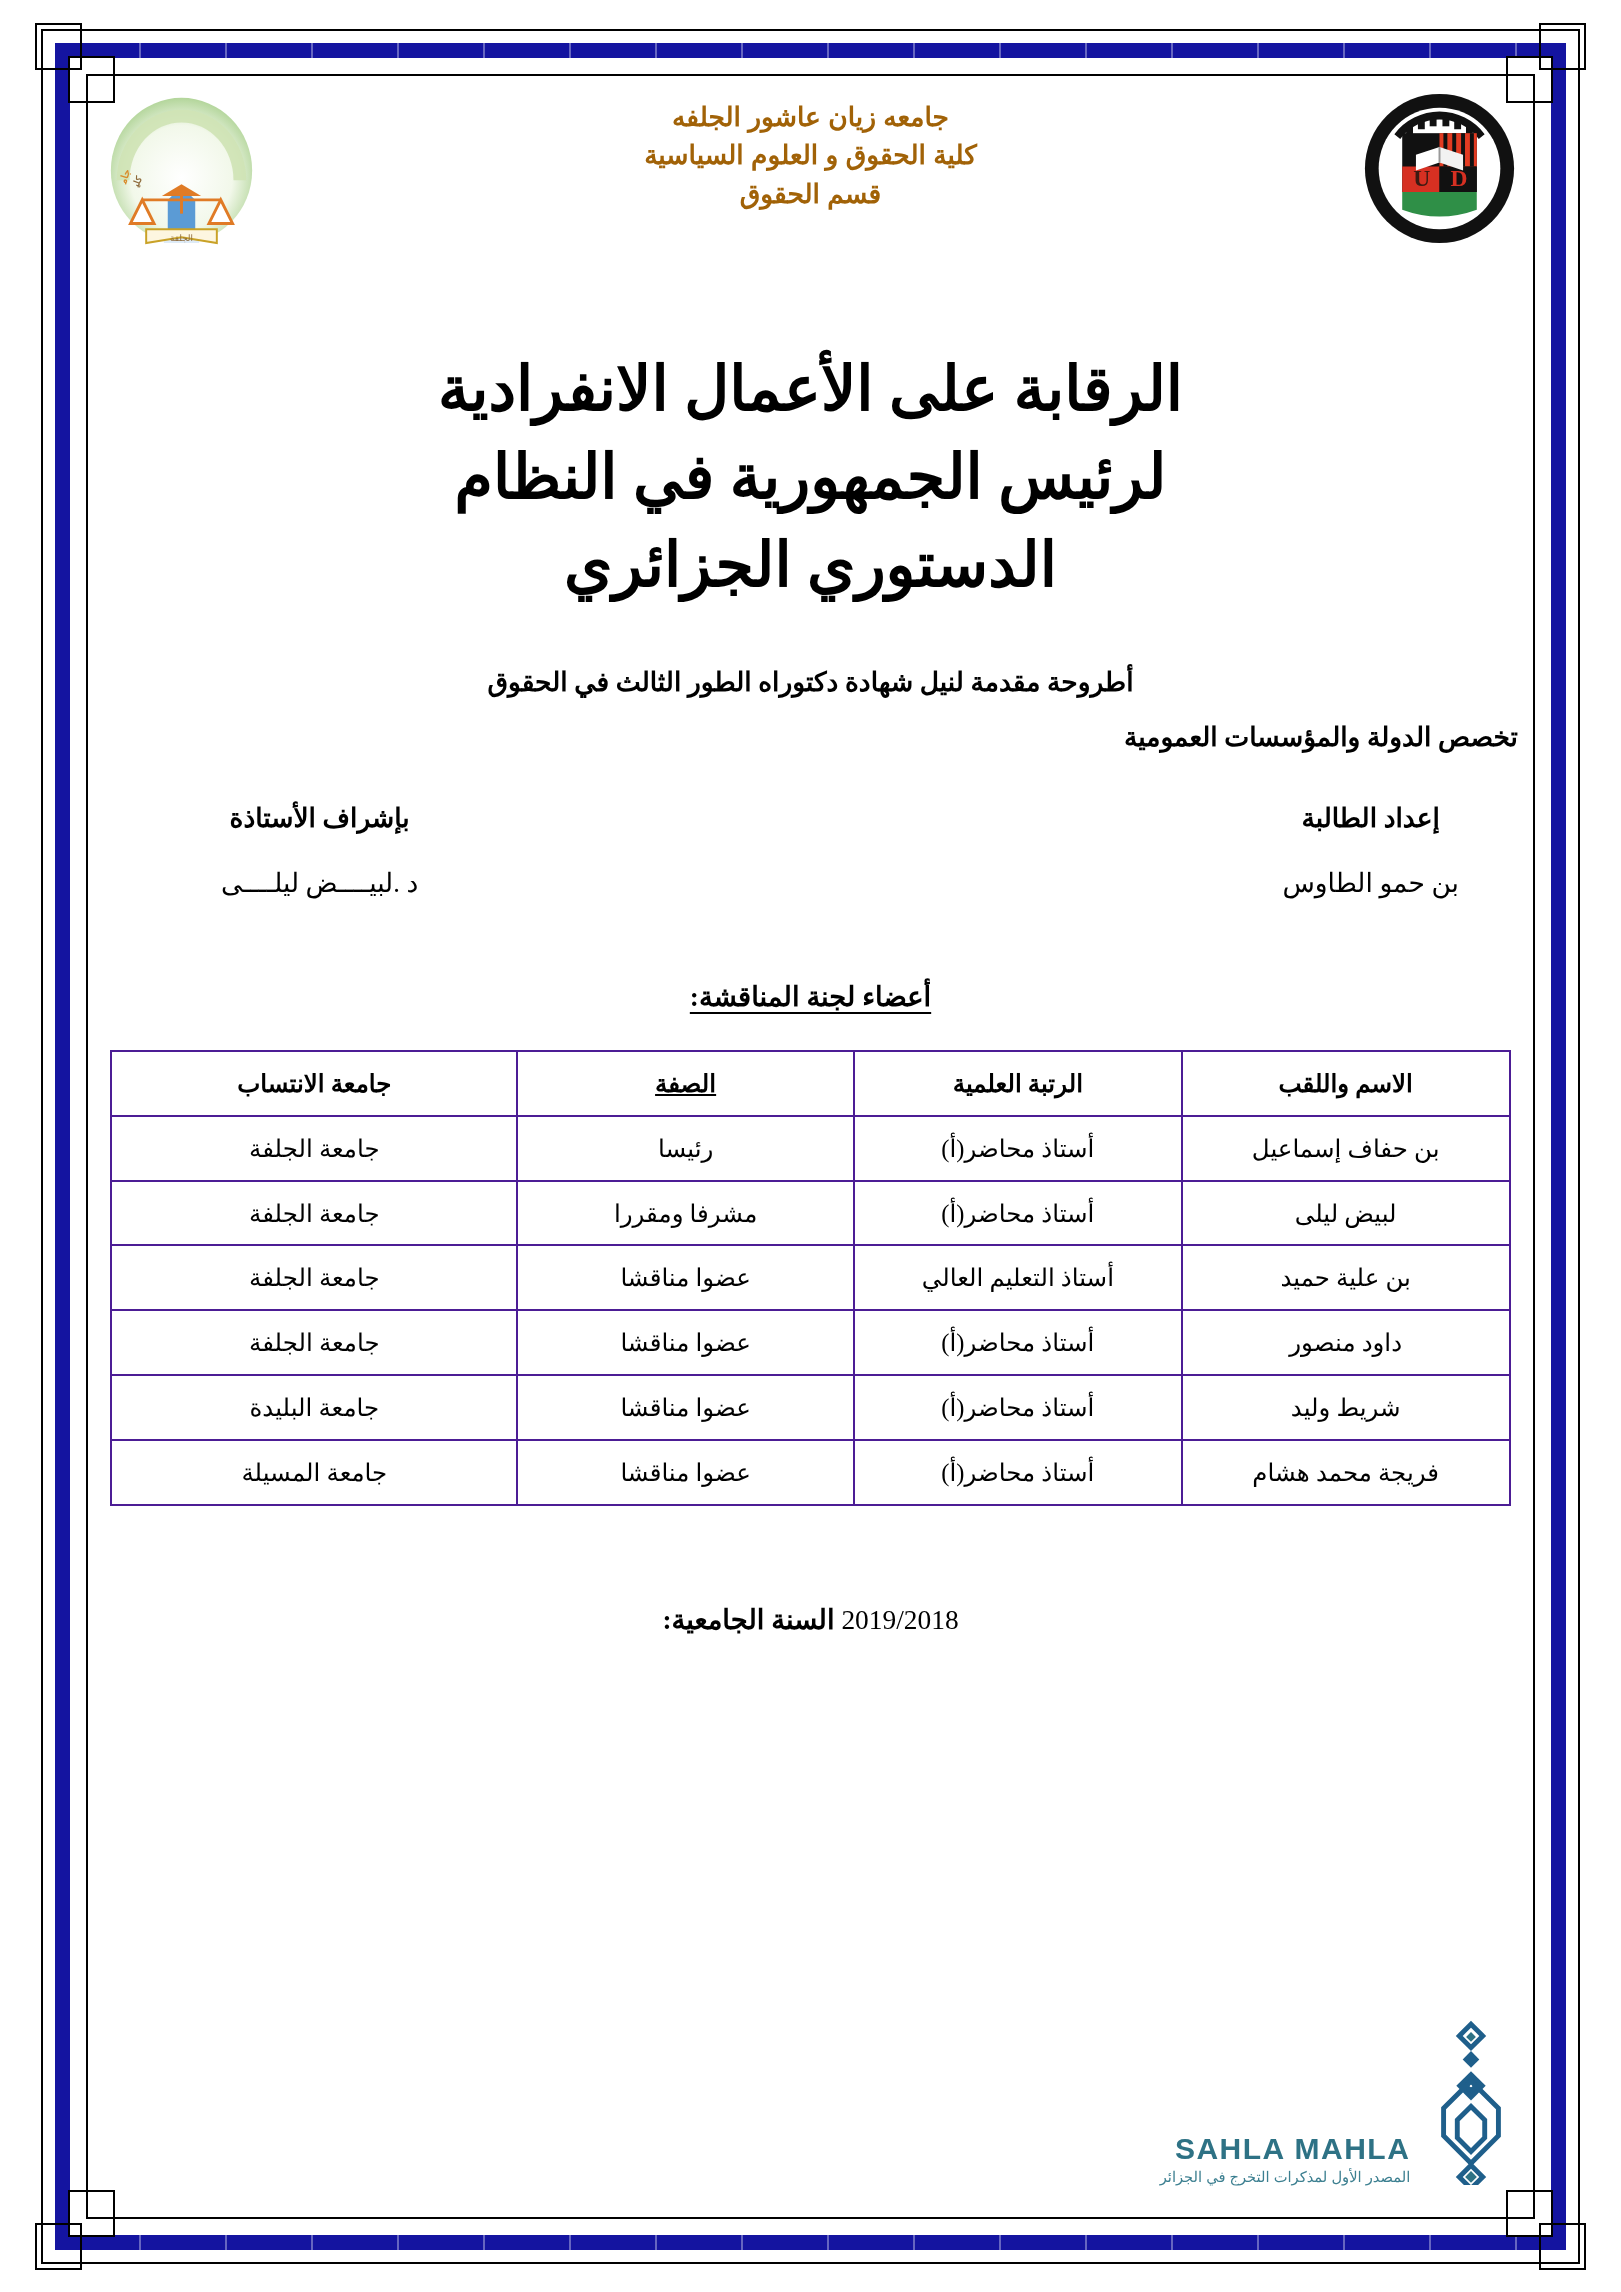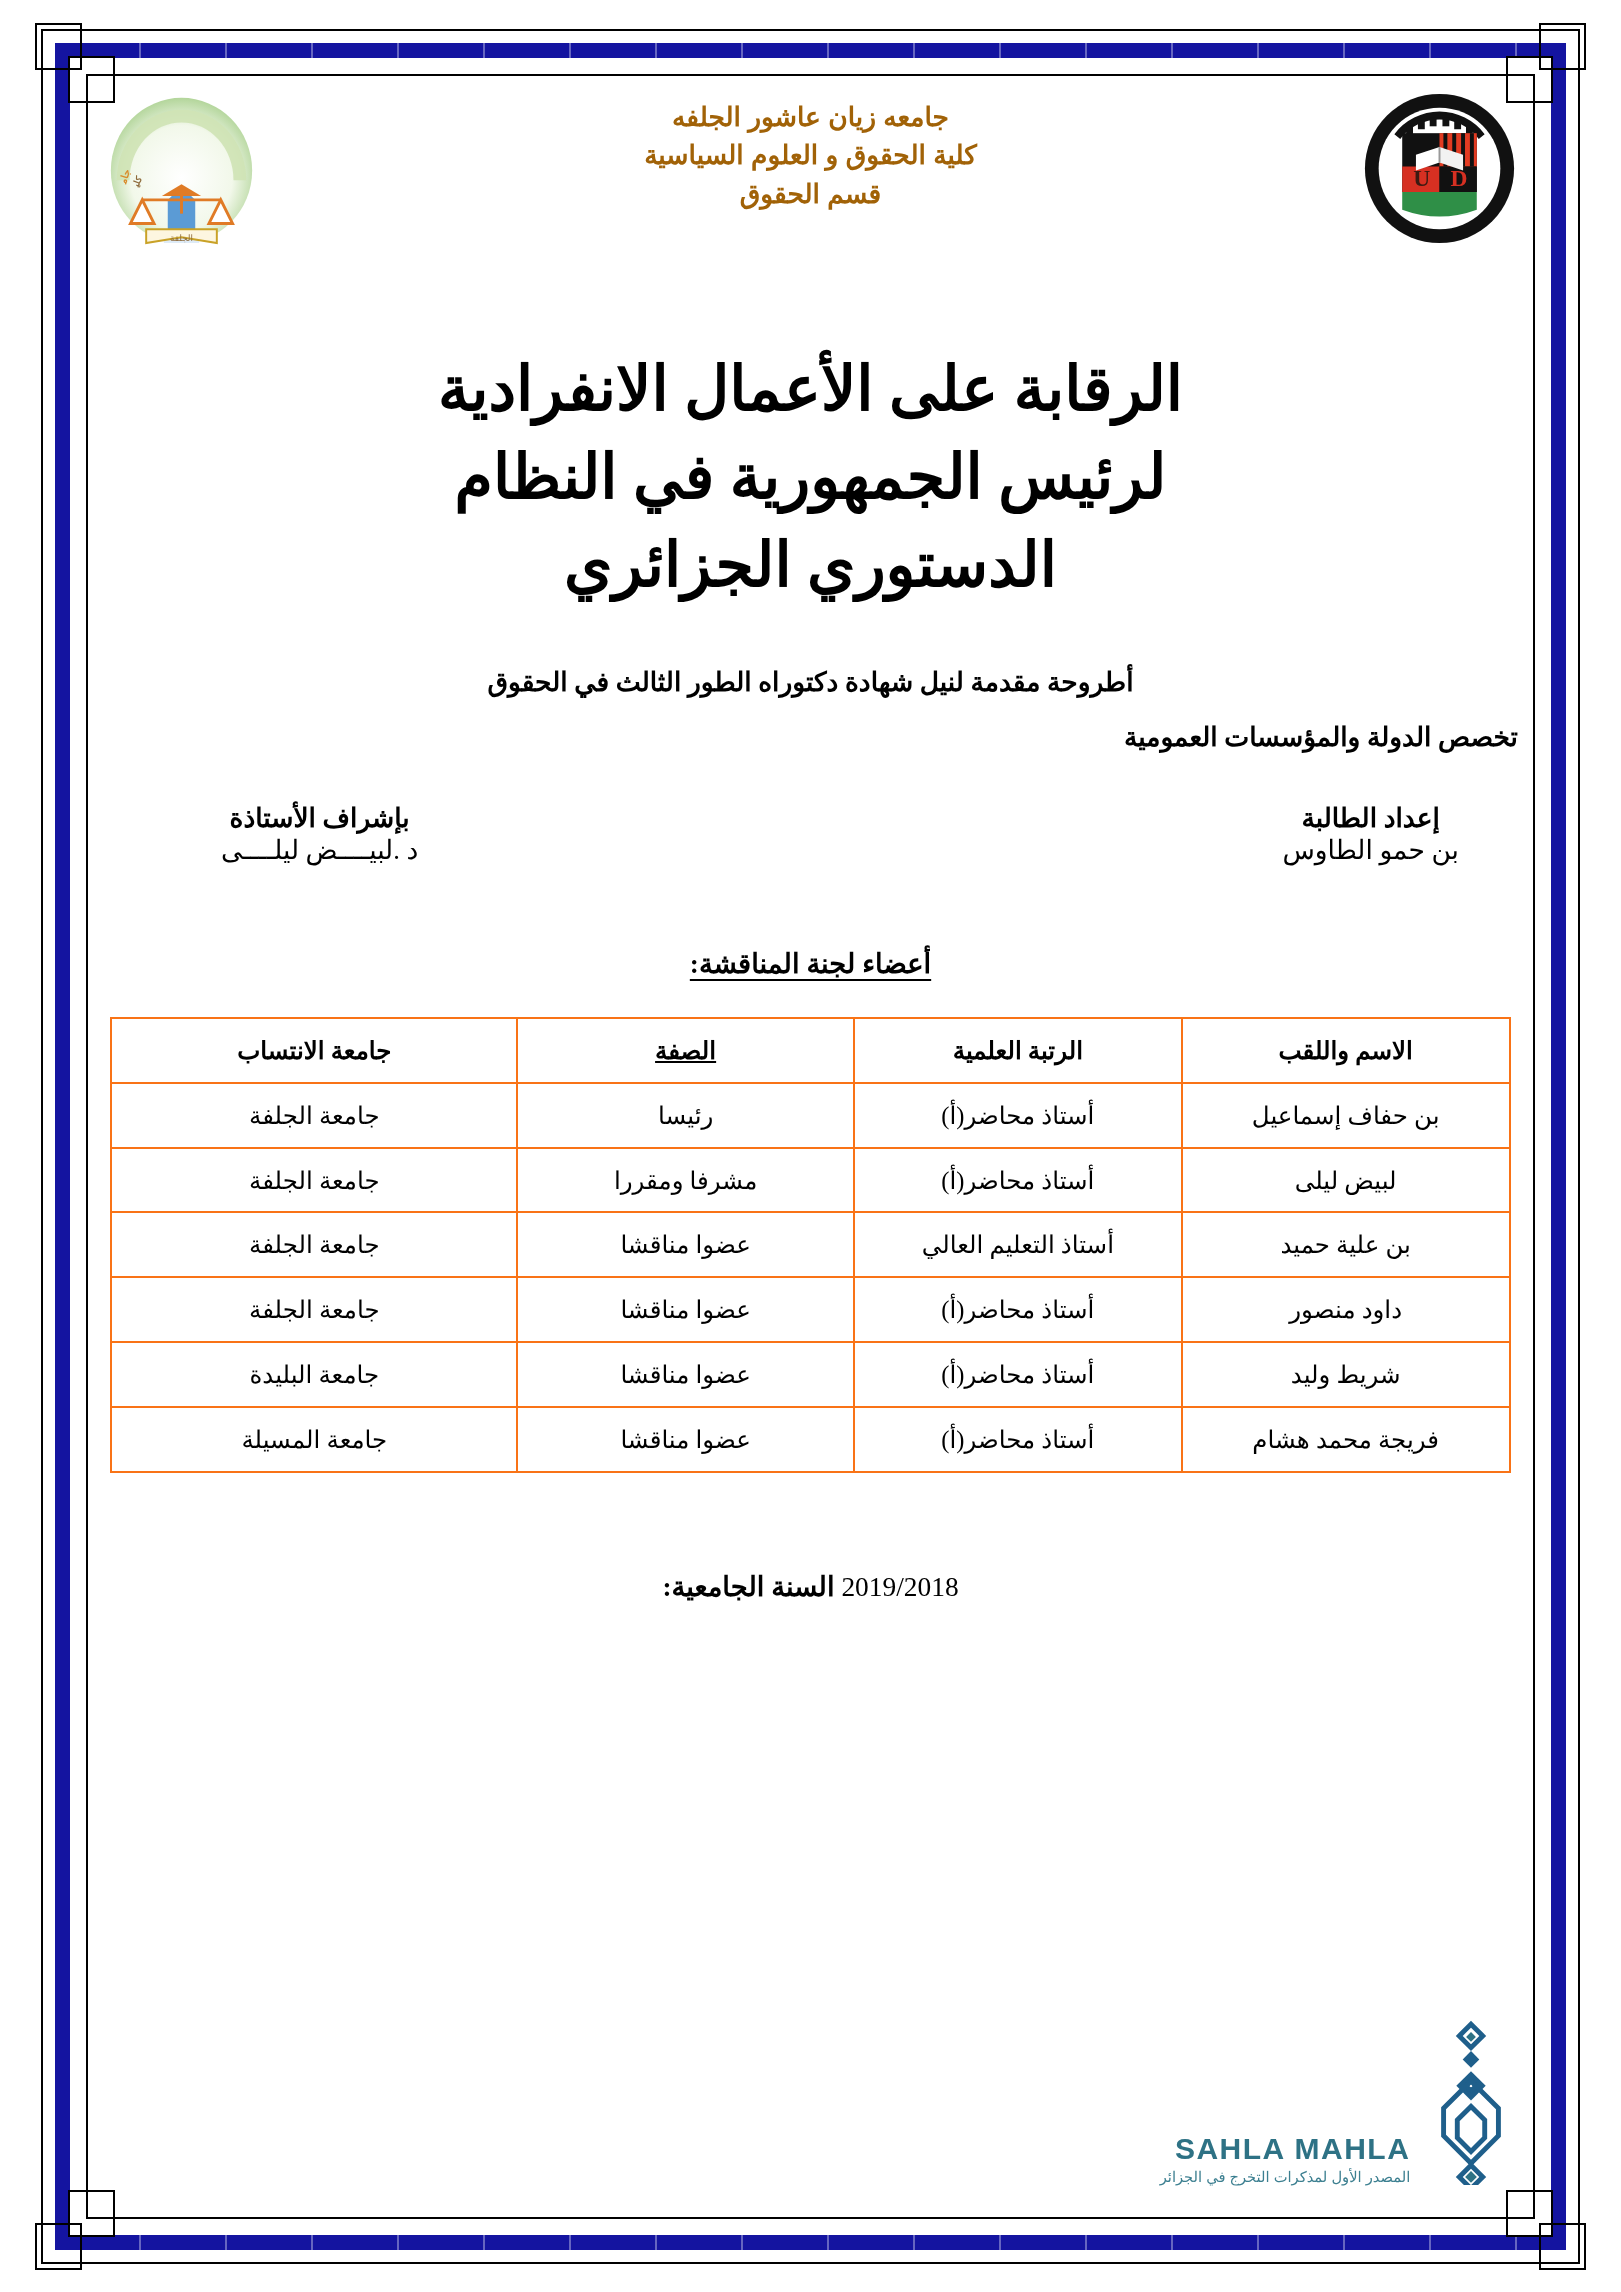--- a/index.html
+++ b/index.html
@@ -120,20 +120,21 @@
     padding:0 59px 0 118px;
   }
   .people-col{ text-align:center; }
   .people-col .hdr{
     font-family:"Liberation Serif", serif;
     font-weight:bold; font-size:26.5px; color:#000;
   }
   .people-col .nm{
     font-family:"Liberation Serif", serif;
     font-weight:normal; font-size:26.5px; color:#000;
+    margin-top:33px;
   }
   .col-sup{ margin-right:auto; }
   .col-auth{ margin-left:auto; }
 
   
   .jury-title{
     text-align:center;
     margin-top:82px;
     font-family:"Liberation Serif", serif;
     font-weight:bold;
@@ -146,21 +147,21 @@
   }
 
   
   table.jury{
     margin:37px auto 0 auto;
     width:1343px;
     border-collapse:collapse;
     table-layout:fixed;
   }
   table.jury th, table.jury td{
-    border:2px solid #f97316;
+    border:2px solid #4c1d95;
     text-align:center;
     font-family:"Liberation Serif", serif;
     font-size:24.5px;
     color:#000;
     height:55px;
     padding:3.9px 5.9px;
   }
   table.jury th{ font-weight:bold; }
   table.jury td{ font-weight:normal; }
   .c-name{ width:314px; }

